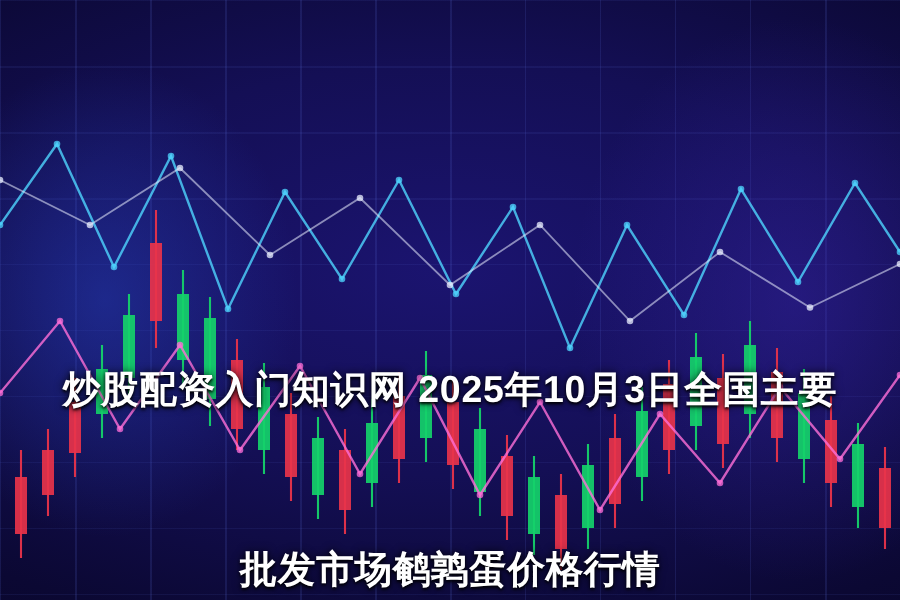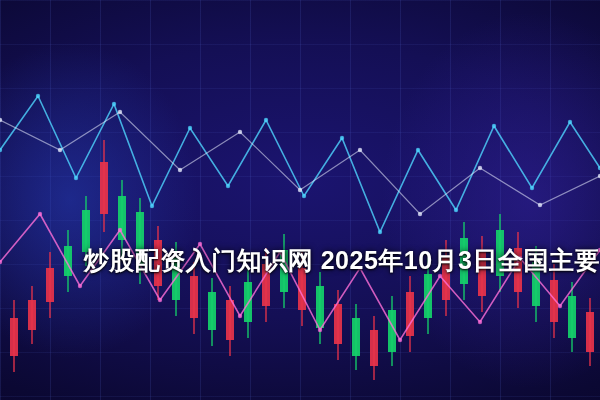--- a/index.html
+++ b/index.html
@@ -54,21 +54,21 @@
     width: 600px;
     text-align: center;
     color: #ffffff;
     font-size: 25px;
     font-weight: bold;
     line-height: 40px;
     letter-spacing: 0.5px;
     text-shadow: 0 0 6px rgba(0,0,0,0.85), 0 1px 2px rgba(0,0,0,0.9);
     white-space: pre-wrap;
   }
-  .tline { display: block; text-align: right; }
+  .tline { display: block; }
 </style>
 </head>
 <body>
 
 <div id="stage">
   <div id="grid-v"></div>
   <div id="grid-h"></div>
   <div id="glow-left"></div>
   <div id="glow-right"></div>
 
@@ -187,14 +187,15 @@
         <circle cx="360" cy="150" r="2.2" fill="#e9efff" opacity="0.75"></circle>
         <circle cx="420" cy="214" r="2.2" fill="#e9efff" opacity="0.75"></circle>
         <circle cx="480" cy="168" r="2.2" fill="#e9efff" opacity="0.75"></circle>
         <circle cx="540" cy="205" r="2.2" fill="#e9efff" opacity="0.75"></circle>
         <circle cx="600" cy="176" r="2.2" fill="#e9efff" opacity="0.75"></circle>
       </g>
   </svg>
 
   <div id="overlay-text">
     <span class="tline">炒股配资入门知识网 2025年10月3日全国主要</span>
+    <span class="tline">批发市场鹌鹑蛋价格行情</span>
   </div>
 </div>
 
 </body></html>

